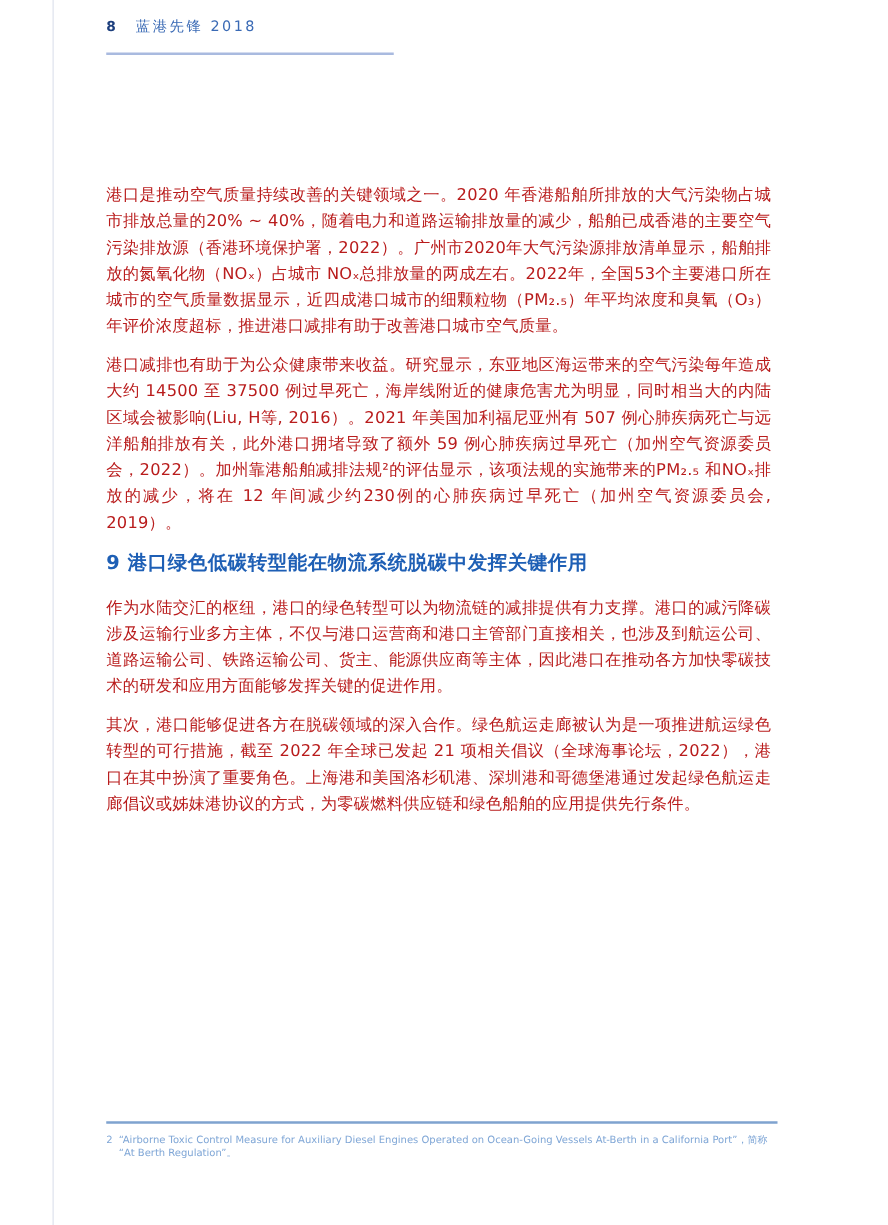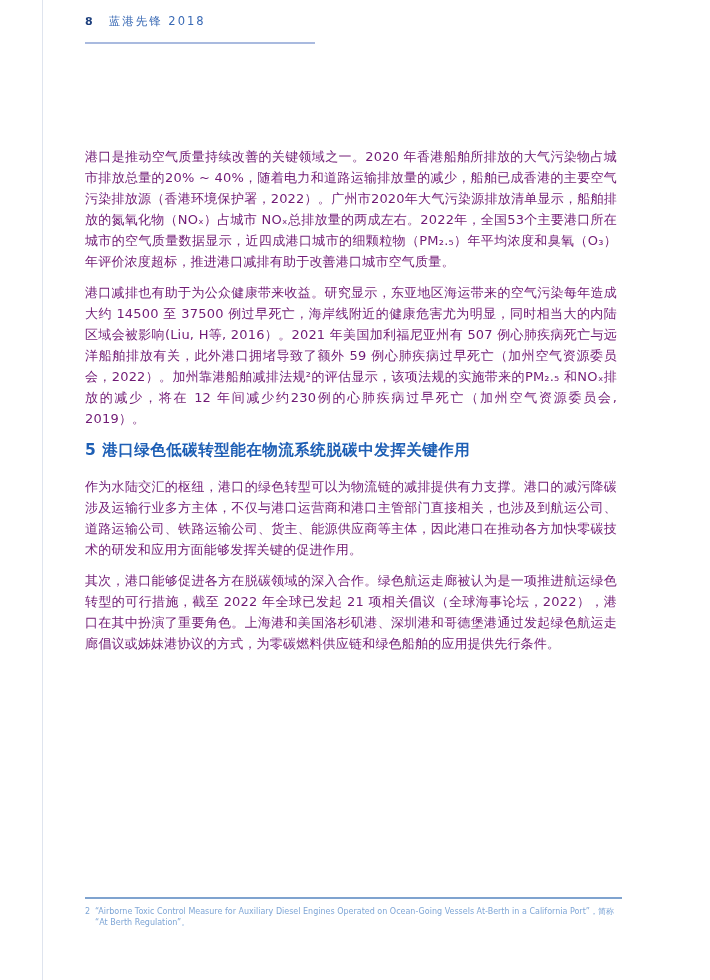--- a/index.html
+++ b/index.html
@@ -51,21 +51,21 @@
     font-size: 15.5px;
     font-weight: bold;
     color: #1e5fb5;
     letter-spacing: 0.5px;
     line-height: 20px;
     margin: 0 0 16px 0;
   }
   .para {
     font-size: 13px;
     line-height: 21px;
-    color: #701a75;
+    color: #b91c1c;
     letter-spacing: 0.2px;
     text-align: justify;
     margin: 0 11px 10px 0;
   }
   .footnote-rule {
     position: absolute;
     left: 85px; top: 897px;
     width: 537px; height: 1.5px;
     background: #7fa3cf;
   }
@@ -94,21 +94,21 @@
     <span class="publication-title">蓝港先锋 2018</span>
   </div>
   <div class="header-rule"></div>
 
   <div class="section section-1">
     <p class="para">港口是推动空气质量持续改善的关键领域之一。2020 年香港船舶所排放的大气污染物占城市排放总量的20% ~ 40%，随着电力和道路运输排放量的减少，船舶已成香港的主要空气污染排放源（香港环境保护署，2022）。广州市2020年大气污染源排放清单显示，船舶排放的氮氧化物（NOₓ）占城市 NOₓ总排放量的两成左右。2022年，全国53个主要港口所在城市的空气质量数据显示，近四成港口城市的细颗粒物（PM₂.₅）年平均浓度和臭氧（O₃）年评价浓度超标，推进港口减排有助于改善港口城市空气质量。</p>
     <p class="para">港口减排也有助于为公众健康带来收益。研究显示，东亚地区海运带来的空气污染每年造成大约 14500 至 37500 例过早死亡，海岸线附近的健康危害尤为明显，同时相当大的内陆区域会被影响(Liu, H等, 2016）。2021 年美国加利福尼亚州有 507 例心肺疾病死亡与远洋船舶排放有关，此外港口拥堵导致了额外 59 例心肺疾病过早死亡（加州空气资源委员会，2022）。加州靠港船舶减排法规²的评估显示，该项法规的实施带来的PM₂.₅ 和NOₓ排放的减少，将在 12 年间减少约230例的心肺疾病过早死亡（加州空气资源委员会, 2019）。</p>
   </div>
 
   <div class="section section-2">
-    <h2 class="section-heading">5 港口绿色低碳转型能在物流系统脱碳中发挥关键作用</h2>
+    <h2 class="section-heading">9 港口绿色低碳转型能在物流系统脱碳中发挥关键作用</h2>
     <p class="para">作为水陆交汇的枢纽，港口的绿色转型可以为物流链的减排提供有力支撑。港口的减污降碳涉及运输行业多方主体，不仅与港口运营商和港口主管部门直接相关，也涉及到航运公司、道路运输公司、铁路运输公司、货主、能源供应商等主体，因此港口在推动各方加快零碳技术的研发和应用方面能够发挥关键的促进作用。</p>
     <p class="para">其次，港口能够促进各方在脱碳领域的深入合作。绿色航运走廊被认为是一项推进航运绿色转型的可行措施，截至 2022 年全球已发起 21 项相关倡议（全球海事论坛，2022），港口在其中扮演了重要角色。上海港和美国洛杉矶港、深圳港和哥德堡港通过发起绿色航运走廊倡议或姊妹港协议的方式，为零碳燃料供应链和绿色船舶的应用提供先行条件。</p>
   </div>
 
   <div class="footnote-rule"></div>
   <div class="footnote">
     <span class="fn-number">2</span>
     <span class="fn-text">“Airborne Toxic Control Measure for Auxiliary Diesel Engines Operated on Ocean-Going Vessels At-Berth in a California Port”，简称 “At Berth Regulation”。</span>
   </div>
 

